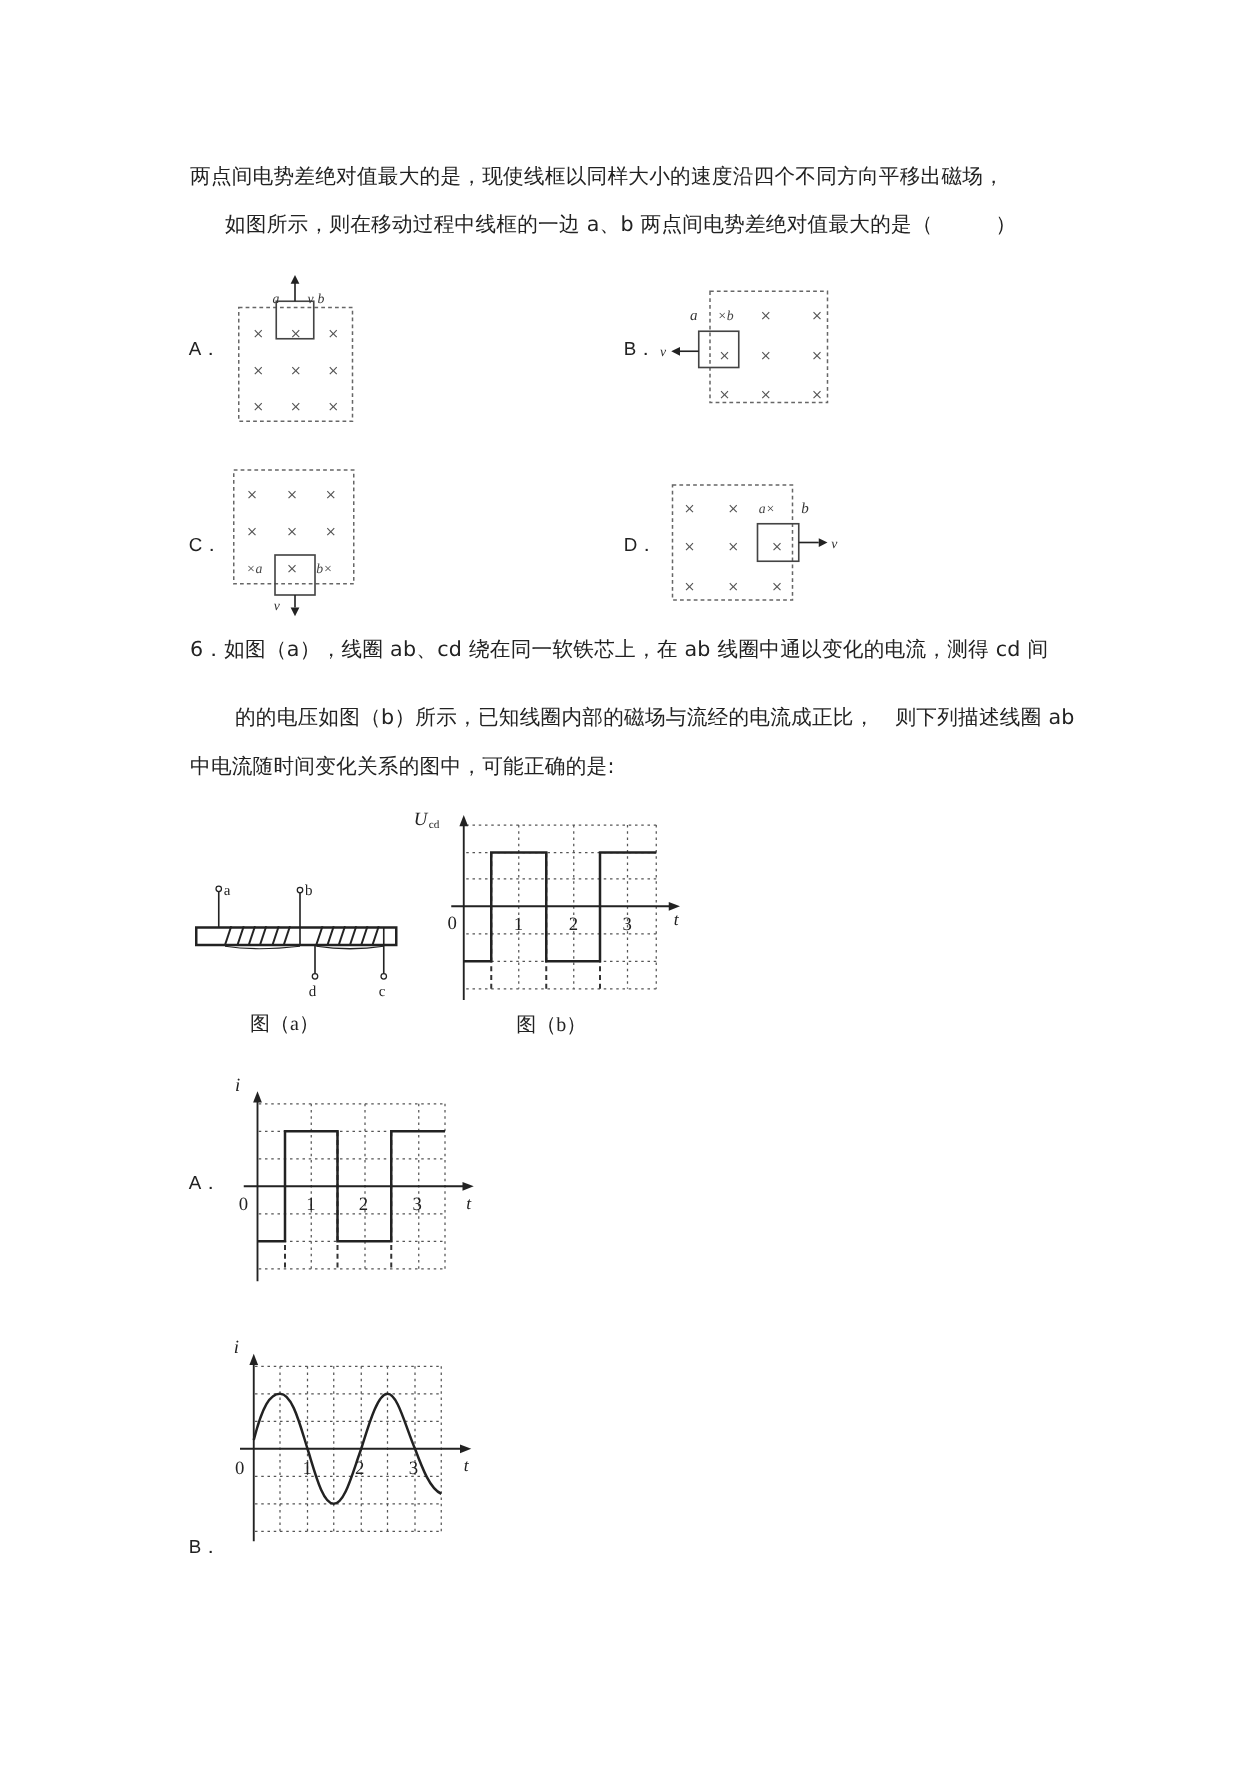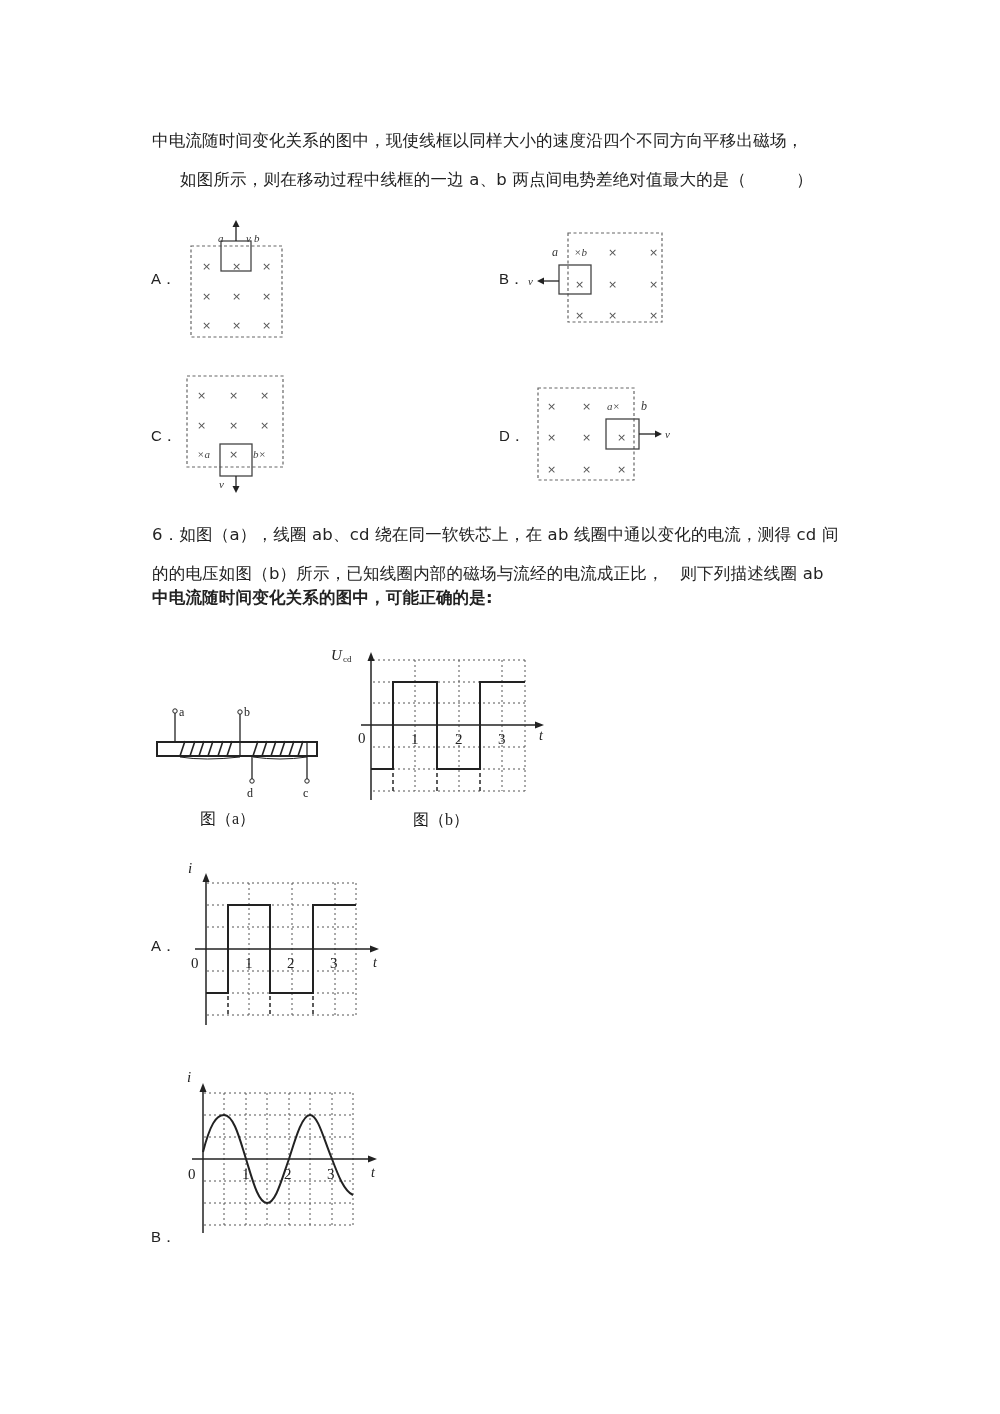--- a/index.html
+++ b/index.html
@@ -7,21 +7,21 @@
          font-family: "DejaVu Sans", "Liberation Sans", sans-serif; color: #222; }
   .line { position: absolute; left: 152px; font-size: 16.5px; line-height: 20px; white-space: nowrap; letter-spacing: 0.2px; }
   .opt-label { position: absolute; font-size: 15px; font-family: "Liberation Sans", sans-serif; color: #222; }
   svg { position: absolute; overflow: visible; }
   .it { font-family: "Liberation Serif", serif; font-style: italic; }
   .serif { font-family: "Liberation Serif", serif; }
 </style>
 </head>
 <body>
 
-<div class="line" style="top:131px;">中电流随时间变化关系的图中，现使线框以同样大小的速度沿四个不同方向平移出磁场，</div>
+<div class="line" style="top:131px;">两点间电势差绝对值最大的是，现使线框以同样大小的速度沿四个不同方向平移出磁场，</div>
 <div class="line" style="top:170px;margin-left:28px;">如图所示，则在移动过程中线框的一边 a、b 两点间电势差绝对值最大的是（　　　）</div>
 
 <div class="opt-label" style="left:151px; top:270px;">A．</div>
 
 <svg style="left:180px; top:215px;" width="110" height="130" viewBox="0 0 110 130">
   <rect x="11" y="31" width="91" height="91" fill="none" stroke="#666" stroke-width="1.2" stroke-dasharray="3,2.5"></rect>
   <g font-size="11" fill="#555" font-family="DejaVu Sans, sans-serif">
     <text x="22" y="55">×</text>
       <text x="52" y="55">×</text>
       <text x="82" y="55">×</text>
@@ -98,23 +98,23 @@
       <text x="82" y="88">×</text>
   </g>
   <text x="72" y="25" font-size="11" fill="#444" class="it">a×</text>
   <text class="it" x="106" y="25" font-size="12" fill="#333">b</text>
   <rect x="71" y="34" width="33" height="30" fill="none" stroke="#444" stroke-width="1.3"></rect>
   <line x1="104" y1="49" x2="120" y2="49" stroke="#222" stroke-width="1.3"></line>
   <polygon points="127,49 120,45.5 120,52.5" fill="#222"></polygon>
   <text class="it" x="130" y="53" font-size="11" fill="#333">v</text>
 </svg>
 
-<div class="line" style="top:525px;">6．如图（a），线圈 ab、cd 绕在同一软铁芯上，在 ab 线圈中通以变化的电流，测得 cd 间</div>
-<div class="line" style="top:564px;">的的电压如图（b）所示，已知线圈内部的磁场与流经的电流成正比，　则下列描述线圈 ab</div>
-<div class="line" style="top:588px;font-weight:bold;">中电流随时间变化关系的图中，可能正确的是:</div>
+<div class="line" style="top:510px;">6．如图（a），线圈 ab、cd 绕在同一软铁芯上，在 ab 线圈中通以变化的电流，测得 cd 间</div>
+<div class="line" style="top:564px;margin-left:36px;">的的电压如图（b）所示，已知线圈内部的磁场与流经的电流成正比，　则下列描述线圈 ab</div>
+<div class="line" style="top:603px;">中电流随时间变化关系的图中，可能正确的是:</div>
 
 <svg style="left:150px; top:640px;" width="180" height="200" viewBox="0 0 180 200">
   <rect x="7" y="102" width="160" height="14" fill="#fff" stroke="#222" stroke-width="2"></rect>
   <g stroke="#222" stroke-width="1.6" fill="none">
     <path d="M30,116 L35,101"></path>
       <path d="M40,116 L45,101"></path>
       <path d="M49,116 L54,101"></path>
     <path d="M58,116 L63,101"></path>
       <path d="M68,116 L73,101"></path>
       <path d="M77,116 L82,101"></path>

